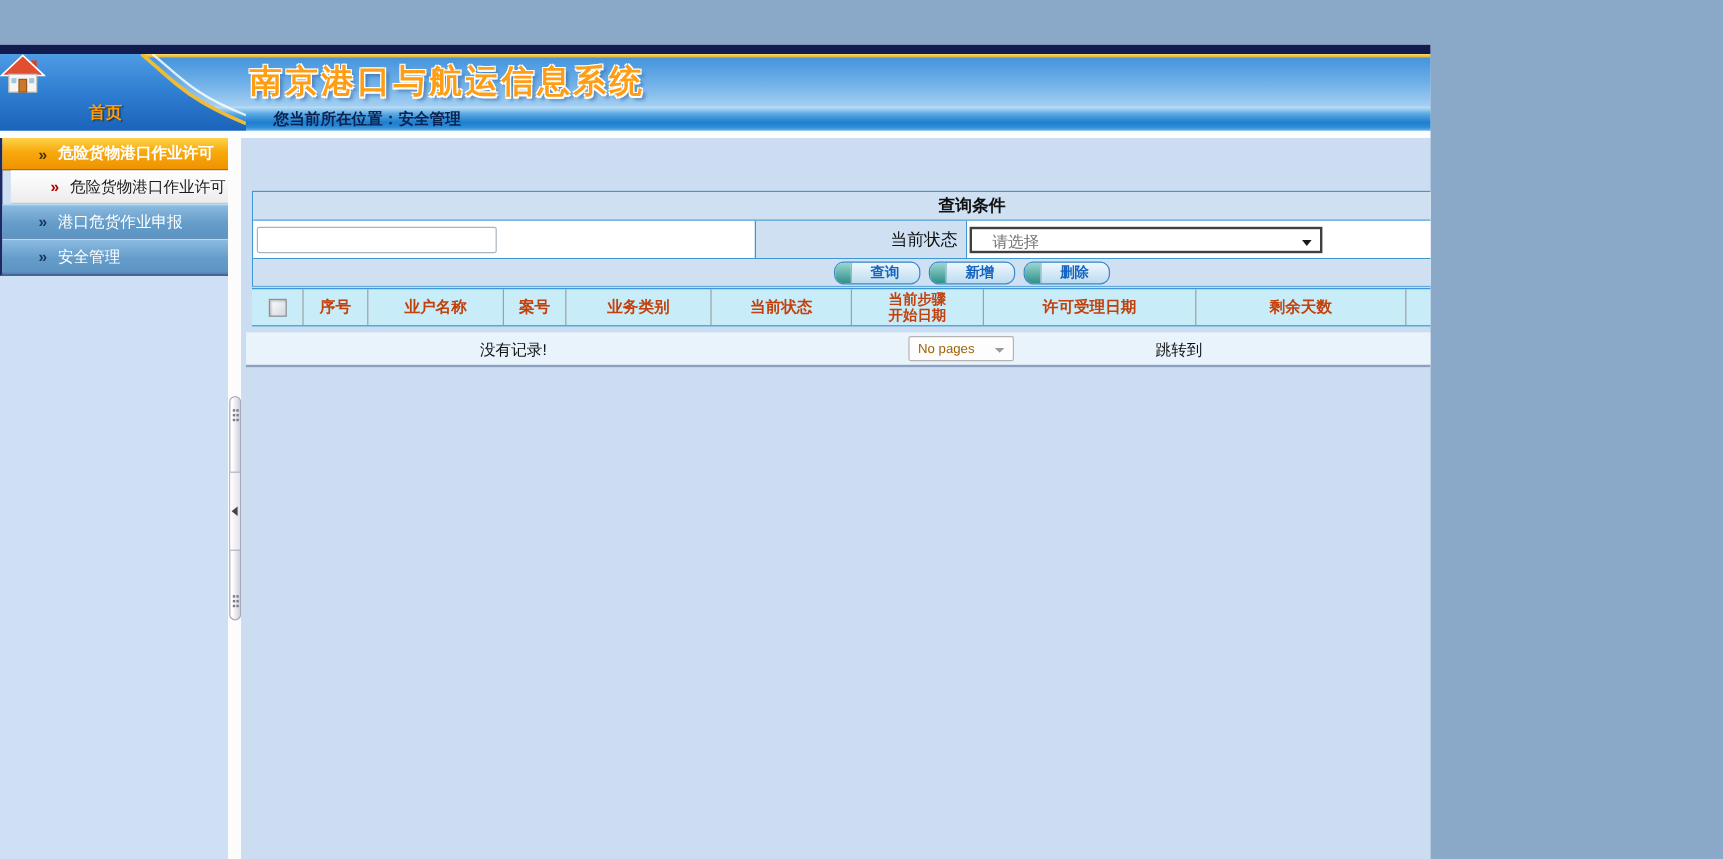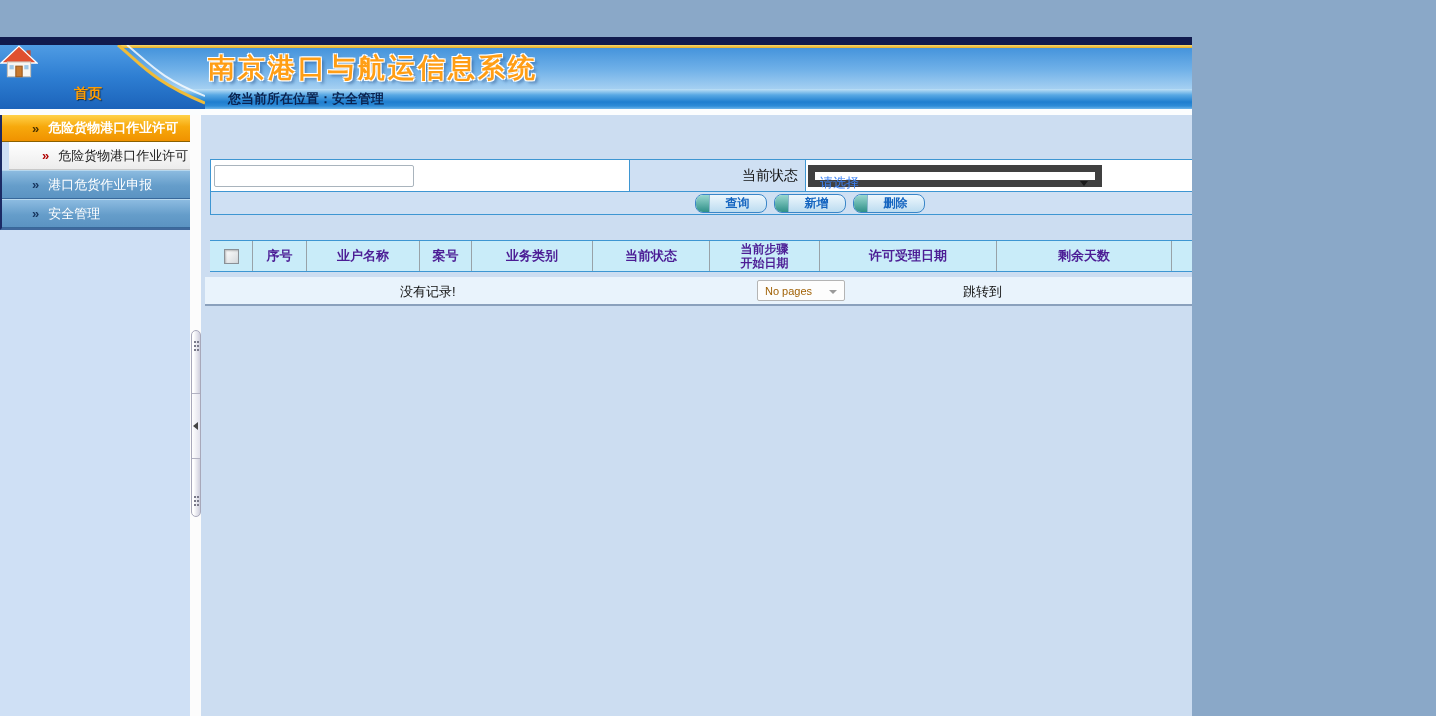--- a/index.html
+++ b/index.html
@@ -64,37 +64,37 @@
   #qp-title{height:23px;line-height:23px;text-align:center;font-size:14px;font-weight:bold;color:#101010;
     background:#cfe0f3;border-bottom:1px solid #3e96d2;}
   #qp-fields{display:flex;height:31px;border-bottom:1px solid #3e96d2;}
   .qp-label{background:#cfe0f3;font-size:14px;color:#101010;display:flex;align-items:center;}
   .qp-label.c1{width:182px;justify-content:center;border-right:1px solid #3e96d2;}
   .qp-label.c3{width:177px;justify-content:flex-end;padding-right:7px;border-left:1px solid #3e96d2;border-right:1px solid #3e96d2;box-sizing:border-box;}
   .qp-cell{background:#fff;display:flex;align-items:center;}
   .qp-cell.c2{width:418px;padding-left:3px;box-sizing:border-box;}
   .qp-cell.c4{flex:1;padding-left:2px;}
   #company-input{width:192px;height:20px;border:1px solid #a9b4bd;border-radius:2px;font-size:13px;padding:0 3px;outline:none;}
-  .fake-select{position:relative;width:294px;height:22px;border:7px solid #404040;background:#fff;
-    font-size:13px;color:#3b82f6;line-height:22px;padding-left:5px;box-sizing:border-box;cursor:default;}
+  .fake-select{position:relative;width:294px;height:22px;border:2px solid #404040;background:#fff;
+    font-size:13px;color:#737373;line-height:22px;padding-left:17px;box-sizing:border-box;cursor:default;}
   .fake-select .sel-arrow{position:absolute;right:7px;top:9px;width:0;height:0;
     border-left:4px solid transparent;border-right:4px solid transparent;border-top:5px solid #1a1a1a;}
   #qp-buttons{height:22px;background:#cfe0f3;display:flex;justify-content:center;align-items:center;gap:7px;}
   .qbtn{position:relative;width:70px;height:17px;border:1px solid #3a86c8;border-radius:8px;
     background:linear-gradient(to bottom,#eef7fd,#bcdcf0);cursor:pointer;overflow:hidden;}
   .qbtn-cap{position:absolute;left:0;top:0;bottom:0;width:13px;
     background:linear-gradient(to bottom,#9ad8d0,#2f9088);border-right:1px solid #8ab8cc;}
   .qbtn-label{position:absolute;left:13px;right:0;top:0;bottom:0;text-align:center;line-height:16px;
     font-size:12px;font-weight:bold;color:#1565c0;}
 
   
   #grid-header{position:absolute;left:9px;top:125px;width:1198px;height:30px;background:#c9ecf9;
     border-top:1px solid #3e96d2;border-bottom:1px solid #3e96d2;box-sizing:content-box;
     display:grid;grid-template-columns:43px 54px 113px 52px 121px 117px 110px 177px 175px 115px 121px;}
-  .th{display:flex;align-items:center;justify-content:center;font-size:13px;font-weight:bold;color:#4c1d95;
+  .th{display:flex;align-items:center;justify-content:center;font-size:13px;font-weight:bold;color:#c2410c;
     border-right:1px solid #98a2a8;box-sizing:border-box;text-align:center;white-space:pre-line;line-height:14px;}
   .th:last-child{border-right:none;}
   .th.small{font-size:12px;}
   .checkbox3d{width:13px;height:13px;border:1px solid #8a9096;background:linear-gradient(135deg,#ffffff,#d4d8dc);
     box-shadow:inset 1px 1px 2px rgba(0,0,0,.25);cursor:pointer;}
 
   
   #pager{position:absolute;left:4px;top:162px;width:1212px;height:27px;background:#e9f3fc;
     border-bottom:2px solid #8aa0bc;}
   #no-records{position:absolute;left:195px;top:6px;font-size:13px;color:#101010;}
@@ -186,20 +186,21 @@
       <div id="splitter-mid">
         <div id="splitter-arrow"></div>
       </div>
       <div class="grip bottom"></div>
     </div>
   </div>
 
   <div id="content">
 
     <div id="query-panel">
+      <div id="qp-title">查询条件</div>
       <div id="qp-fields">
         <div class="qp-cell c2">
           <input id="company-input" type="text" value="" style="">
         </div>
         <div class="qp-label c3">当前状态</div>
         <div class="qp-cell c4">
           <div class="fake-select">
             <span>请选择</span>
             <span class="sel-arrow"></span>
           </div>

